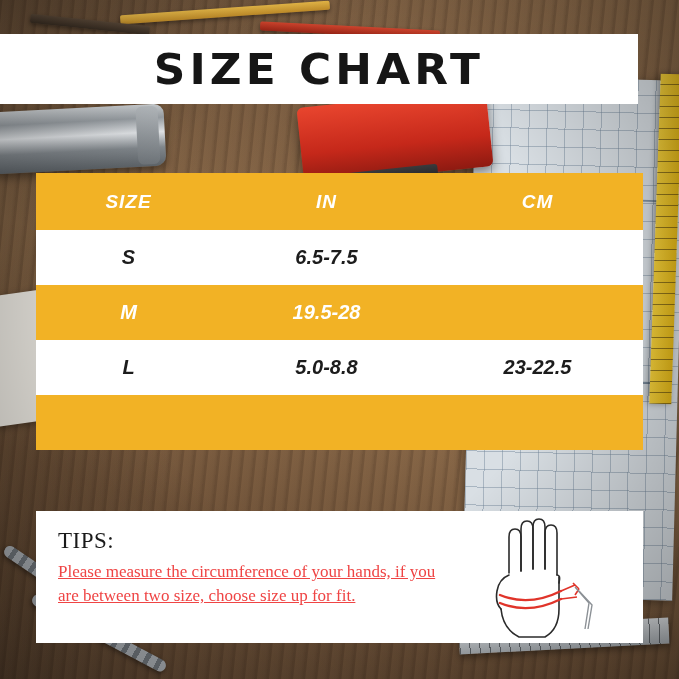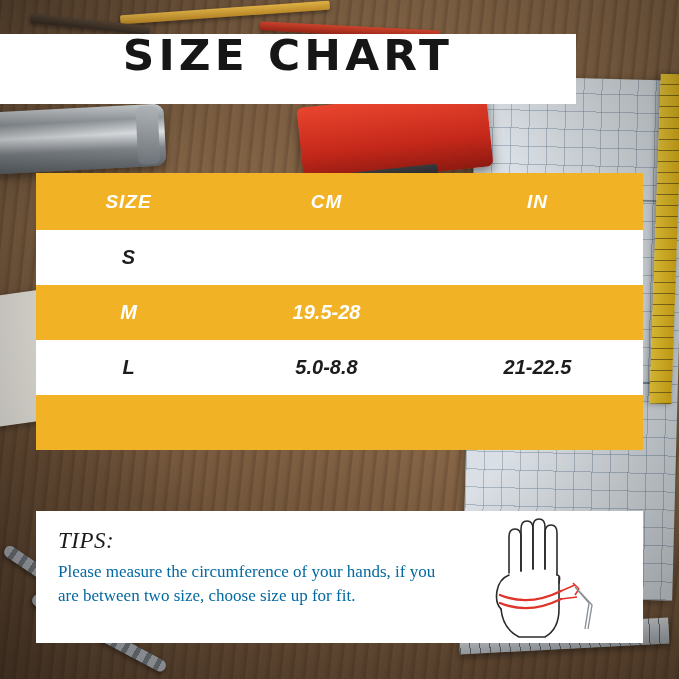--- a/index.html
+++ b/index.html
@@ -174,25 +174,25 @@
     position: absolute;
     inset: 0;
     background: radial-gradient(ellipse at 50% 45%, rgba(0,0,0,0) 45%, rgba(0,0,0,0.35) 100%);
   }
 
   
   .header-band {
     position: absolute;
     left: 0;
     top: 34px;
-    width: 576px;
+    width: 638px;
     height: 70px;
     background: #ffffff;
     display: flex;
-    align-items: flex-start;
+    align-items: center;
     justify-content: center;
   }
   .header-title {
     font-family: "DejaVu Sans", sans-serif;
     font-weight: 900;
     font-size: 43px;
     letter-spacing: 4px;
     color: #161616;
     line-height: 1;
     transform: scaleX(1.02);
@@ -257,28 +257,28 @@
     padding: 17px 20px 0 22px;
     width: 430px;
     box-sizing: border-box;
   }
   .tips-title {
     font-family: "Liberation Serif", serif;
     font-size: 23px;
     color: #1a1a1a;
     margin: 0 0 6px 0;
     letter-spacing: 0.5px;
-    font-style: italic;
   }
   .tips-text {
     font-family: "Liberation Serif", serif;
     font-size: 17px;
     line-height: 1.42;
-    color: #0369a1;
+    color: #ef4444;
     margin: 0;
+    text-decoration: underline;
   }
   
   .hand-wrap {
     position: absolute;
     right: 42px;
     top: 6px;
     width: 132px;
     height: 126px;
   }
 </style>
@@ -304,37 +304,38 @@
   </div>
 
   <div class="header-band">
     <div class="header-title">SIZE CHART</div>
   </div>
 
   <div class="table">
 
     <div class="row head">
       <div class="cell c-size">SIZE</div>
+      <div class="cell c-in">IN</div>
       <div class="cell c-cm">CM</div>
-      <div class="cell c-in">IN</div>
     </div>
 
     <div class="row odd">
       <div class="cell c-size">S</div>
+      <div class="cell c-in">6.5-7.5</div>
     </div>
 
     <div class="row even">
       <div class="cell c-size">M</div>
       <div class="cell c-cm">19.5-28</div>
     </div>
 
     <div class="row odd">
       <div class="cell c-size">L</div>
       <div class="cell c-in">5.0-8.8</div>
-      <div class="cell c-cm">21-22.5</div>
+      <div class="cell c-cm">23-22.5</div>
     </div>
 
     <div class="row even">
     </div>
 
   </div>
 
   <div class="tips">
     <div class="tips-inner">
       <p class="tips-title">TIPS:</p>

